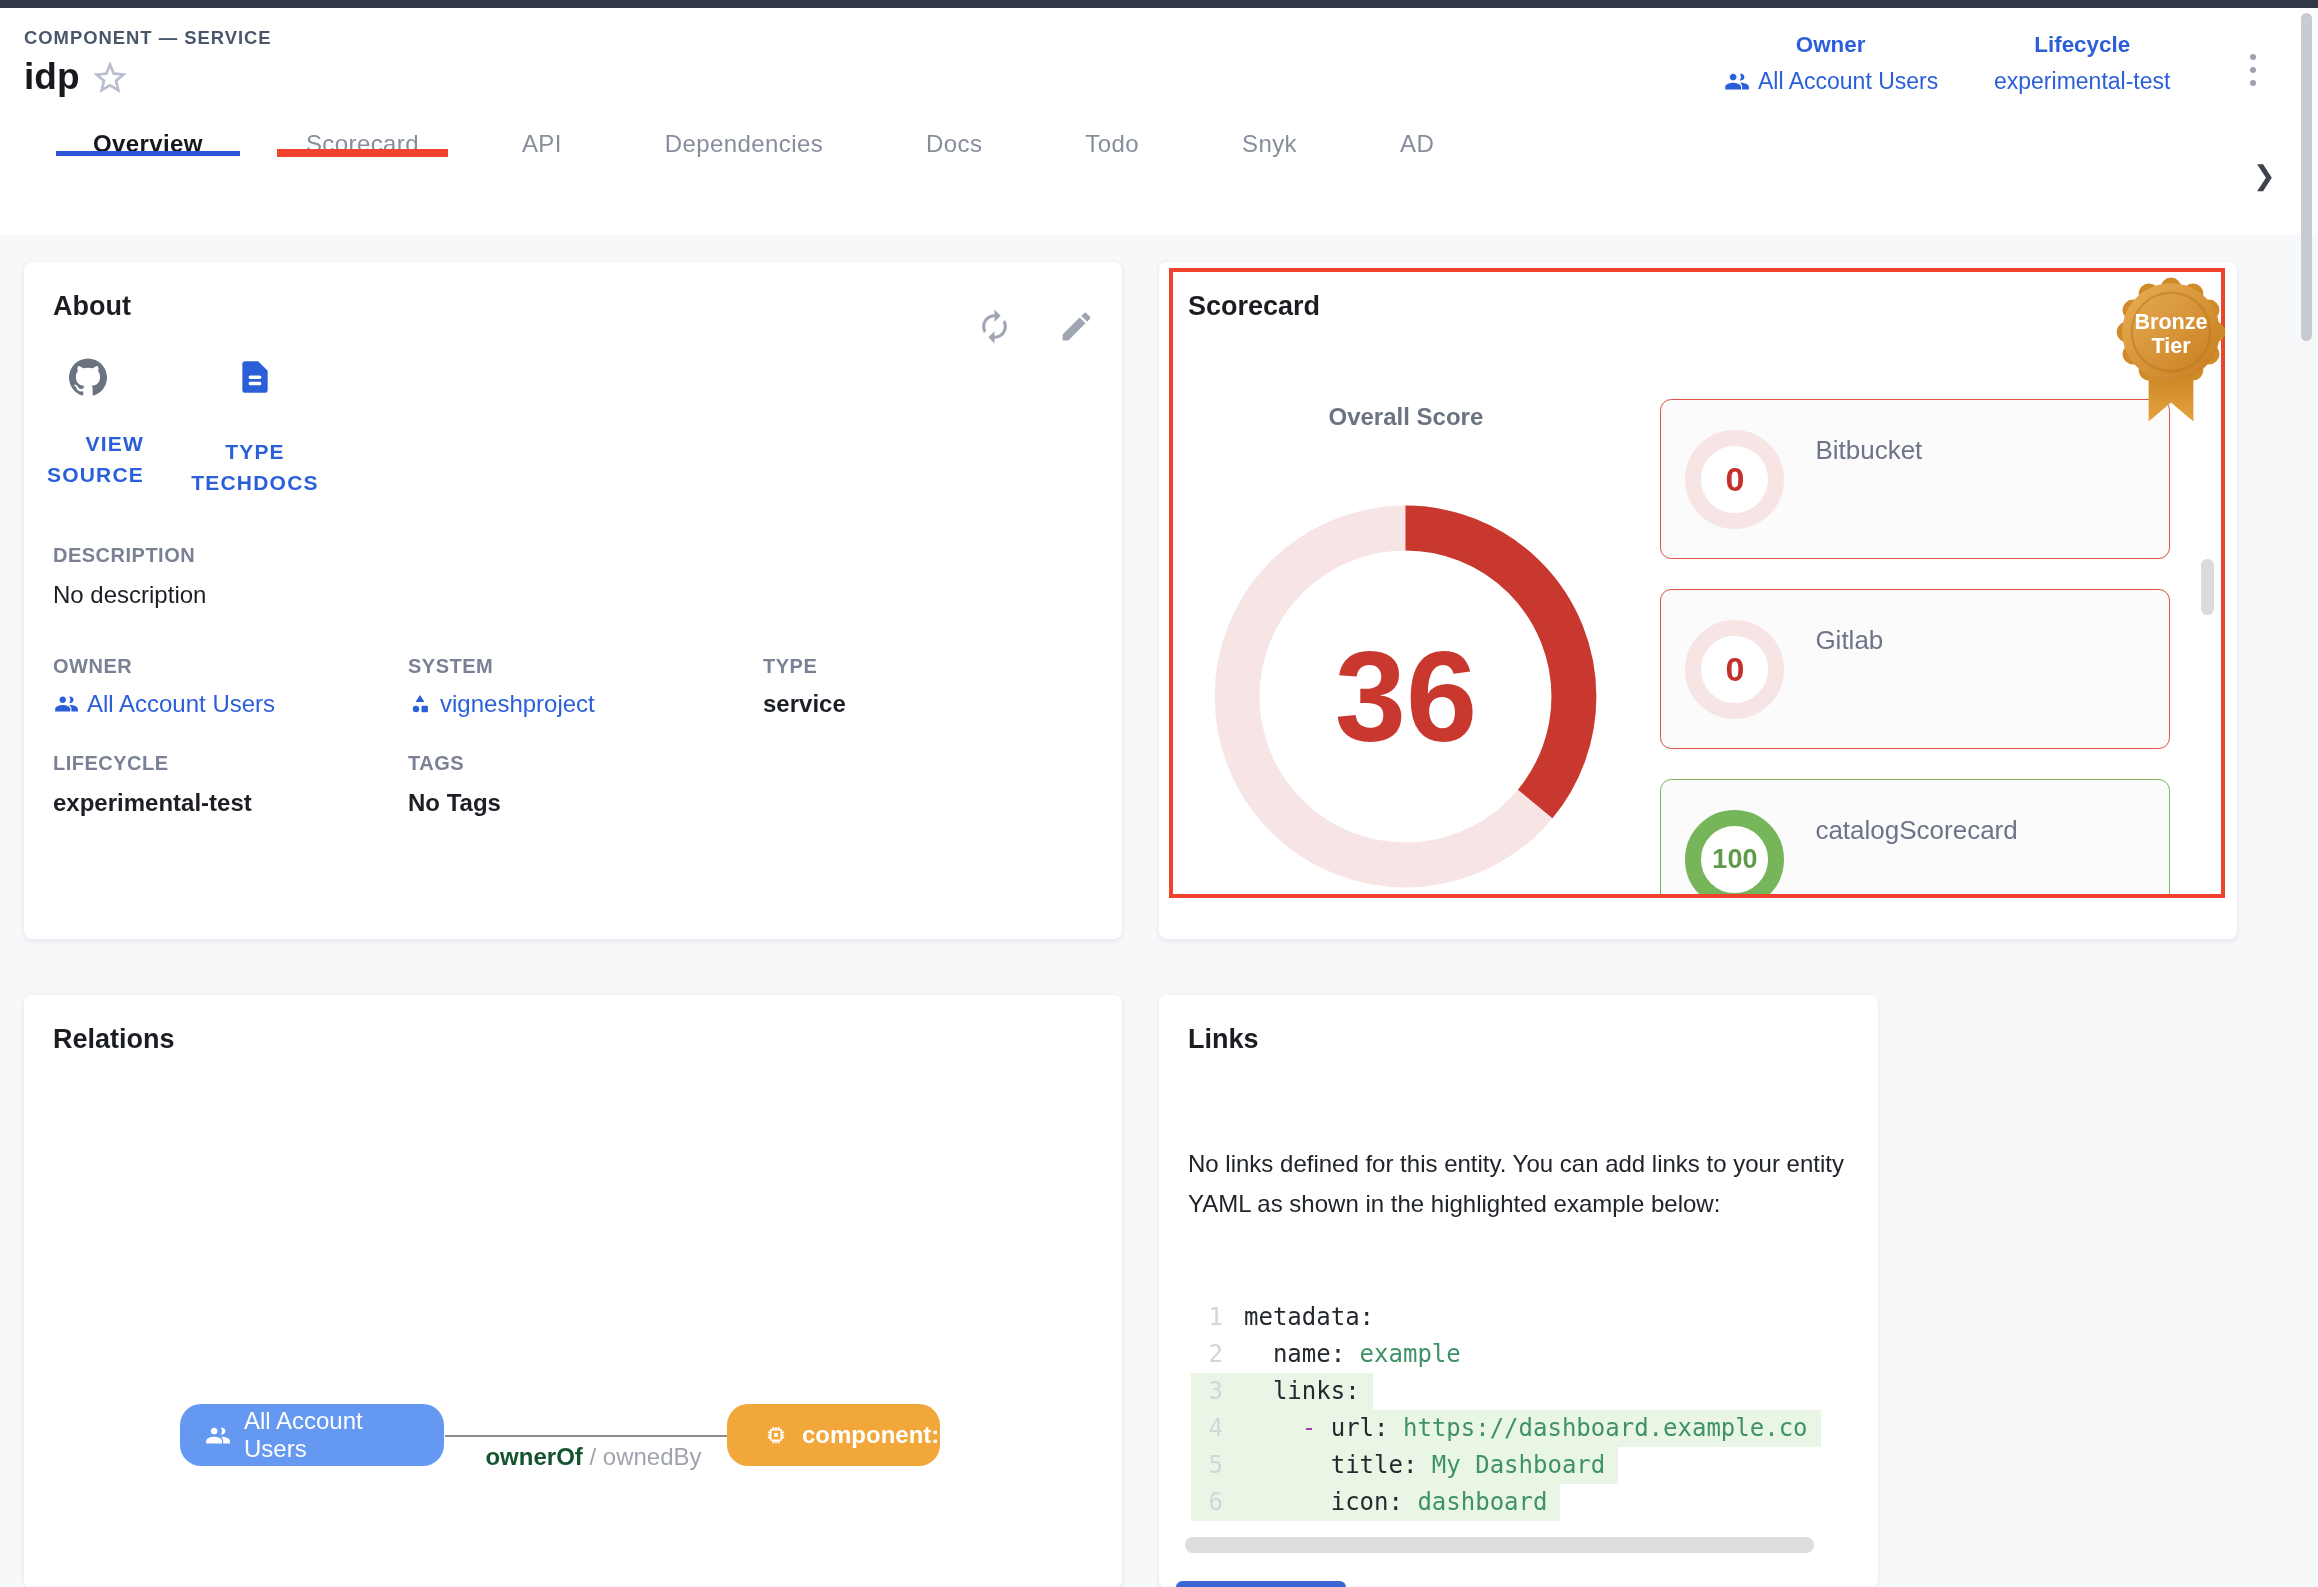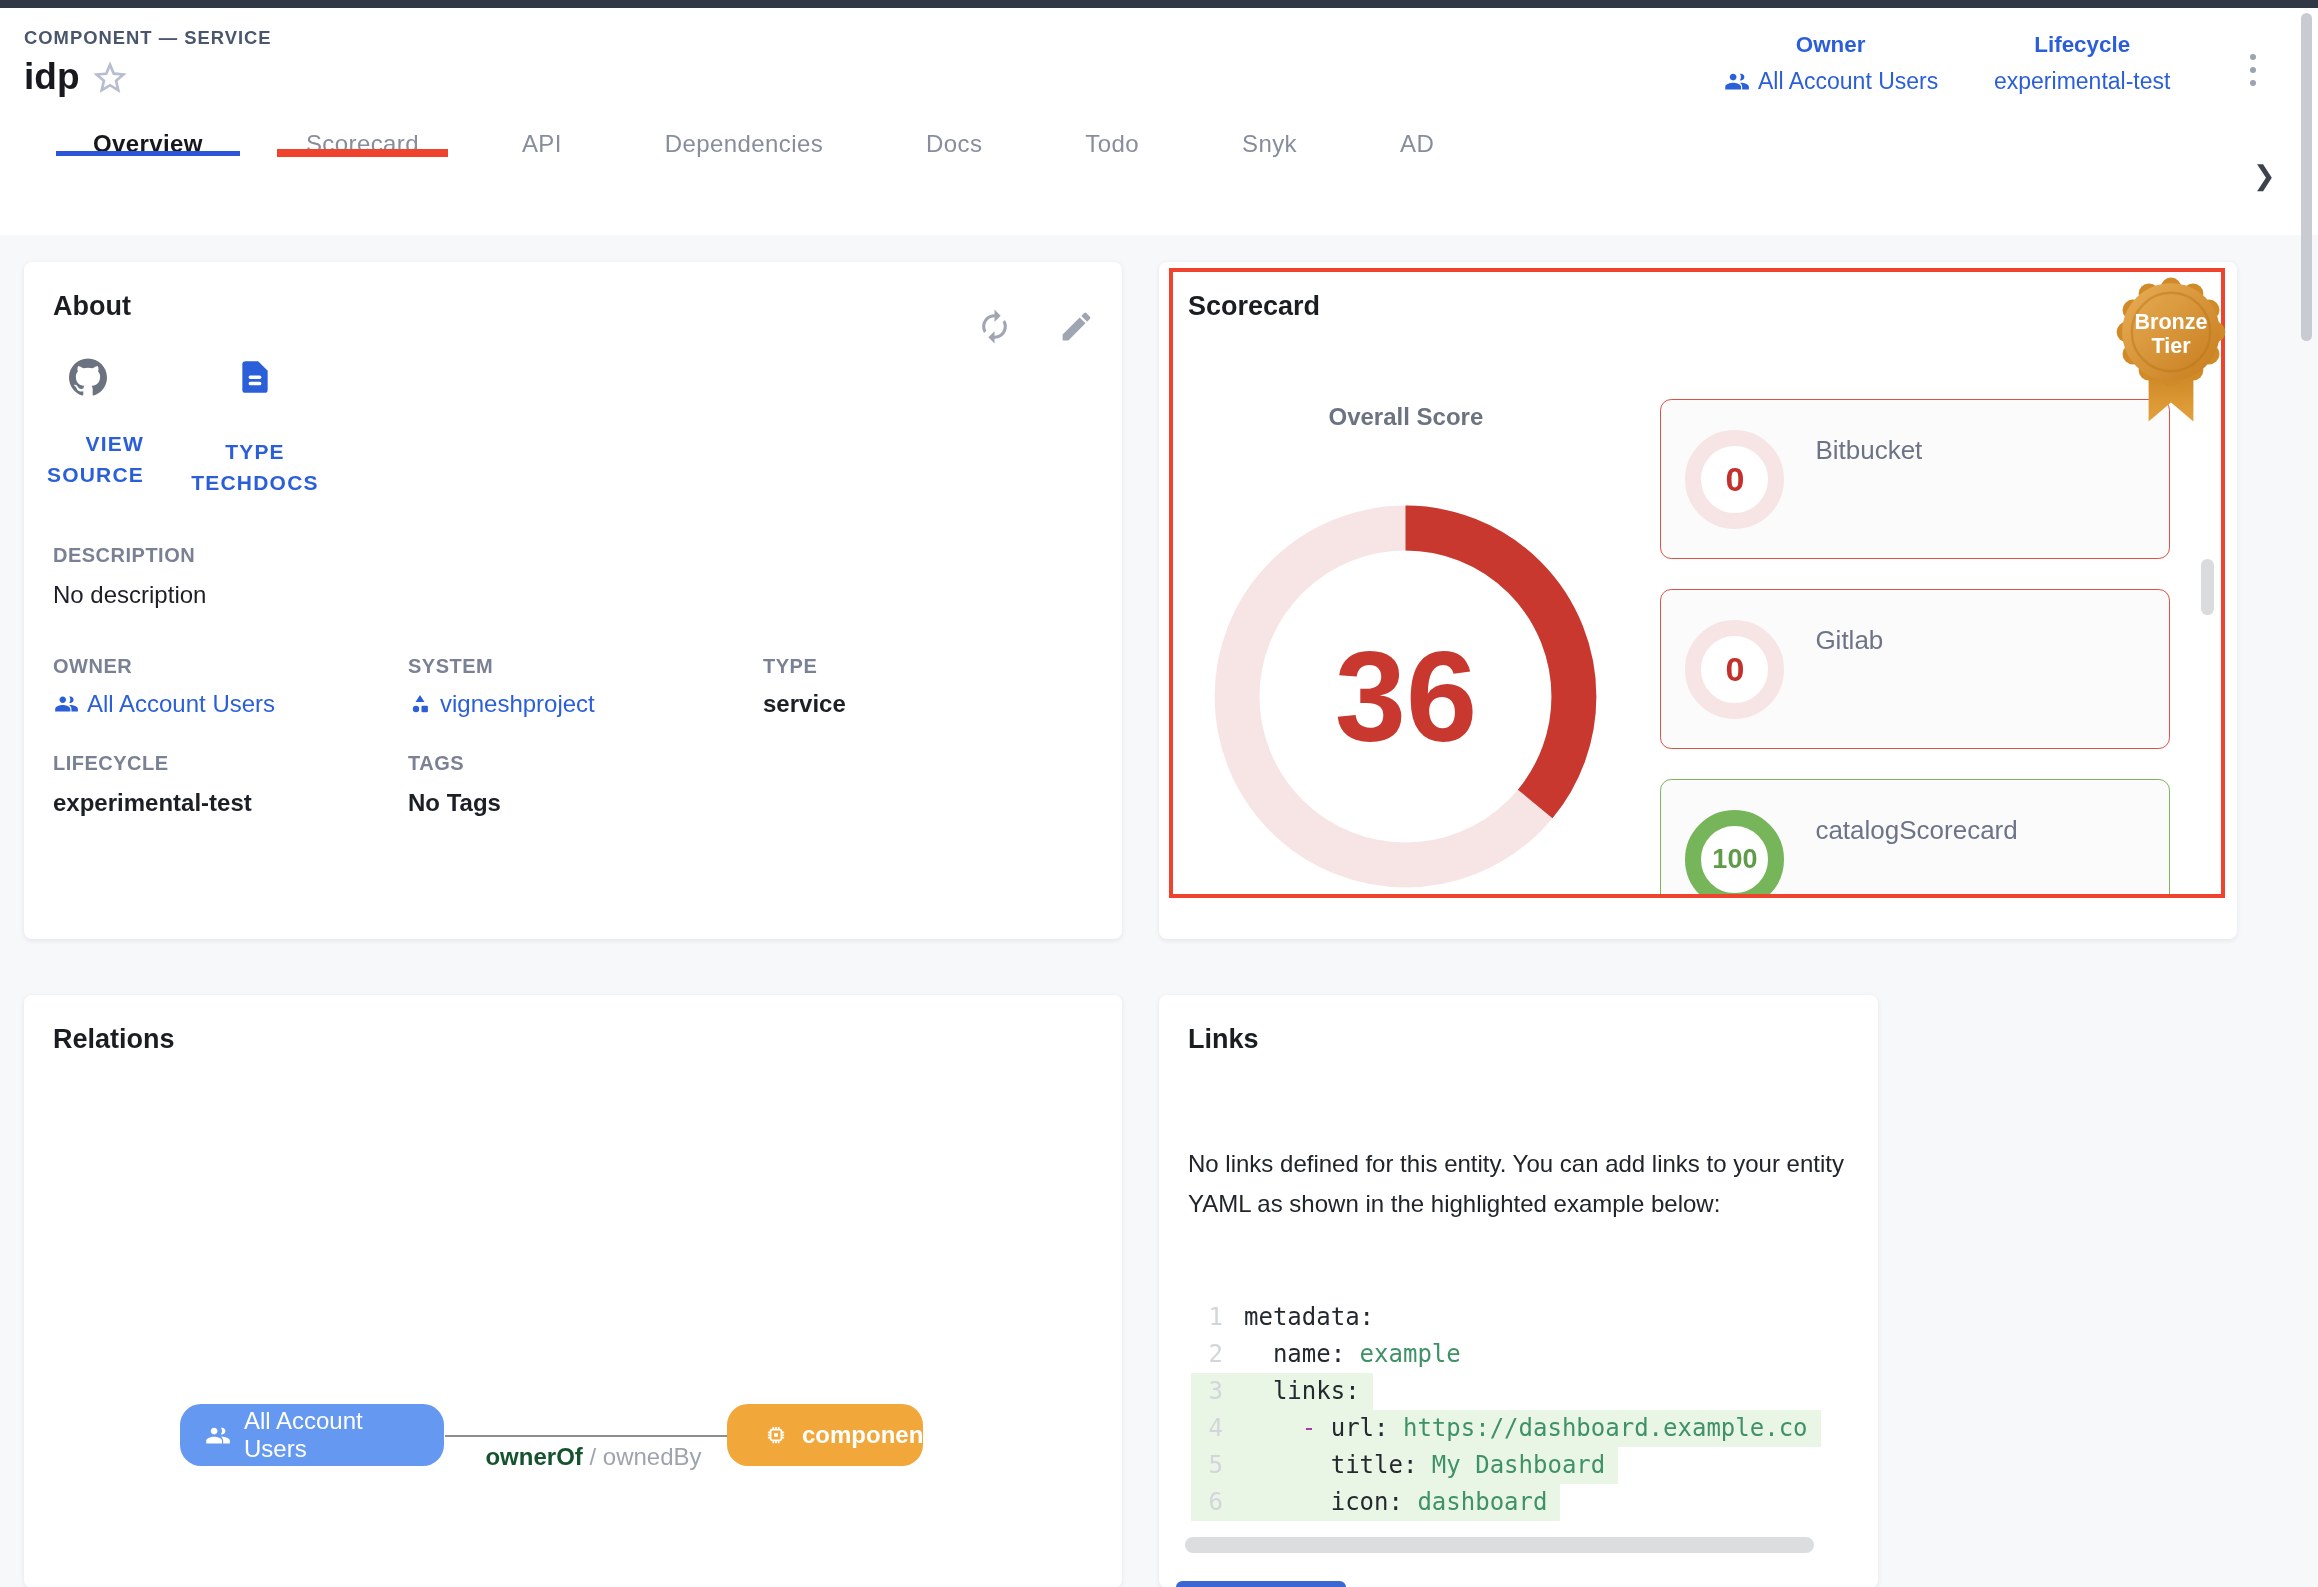--- a/index.html
+++ b/index.html
@@ -55,21 +55,21 @@
   .sc-item { position:relative; height:160px; border-radius:11.2px; background:#FBFBFC; border:1.6px solid; cursor:pointer; }
   .sc-ring { position:absolute; left:24px; top:30px; width:99px; height:99px; border-radius:50%; border:16px solid; display:flex; align-items:center; justify-content:center; font-weight:700; background:#fff; }
   .sc-name { position:absolute; left:154px; top:35px; font-size:26px; color:#6E7488; }
   .sc-thumb { position:absolute; left:1032px; top:291px; width:13px; height:56px; border-radius:6.4px; background:#D9DBDD; cursor:pointer; }
   .badge { position:absolute; left:952px; top:6.4px; width:120px; height:164px; z-index:5; }
 
   
   .card.relations { left:24px; top:760px; width:1098px; height:593px; }
   .node { position:absolute; top:409px; height:62px; border-radius:21px; display:flex; align-items:center; gap:13px; padding:0 24px; color:#fff; font-size:24px; font-weight:500; cursor:pointer; }
   .node-blue { left:156px; width:264px; background:#6598F0; }
-  .node-orange { left:703px; width:196px; background:#F2A73B; font-weight:700;padding-left:36px; }
+  .node-orange { left:703px; width:213px; background:#F2A73B; font-weight:700;padding-left:36px; }
   .edge-line { position:absolute; left:421px; top:440px; width:283px; height:2.4px; background:#8D8D8D; }
   .edge-label { position:absolute; left:345px; top:448px; width:449px; text-align:center; font-size:24px; }
   .edge-label .p { color:#14532d; font-weight:600; }
   .edge-label .s { color:#9FA3AD; }
 
   
   .card.links { left:1159px; top:760px; width:719px; height:593px; overflow:hidden; }
   .links-empty { position:absolute; left:29px; top:149px; width:675px; font-size:24px; line-height:40px; color:#20242B; }
   .codeblock { position:absolute; left:32px; top:304px; width:687px; font-family:"DejaVu Sans Mono","Liberation Mono",monospace; font-size:24px; }
   .code-row { display:flex; height:37px; line-height:37px; width:fit-content; padding-right:13px; white-space:pre; }

